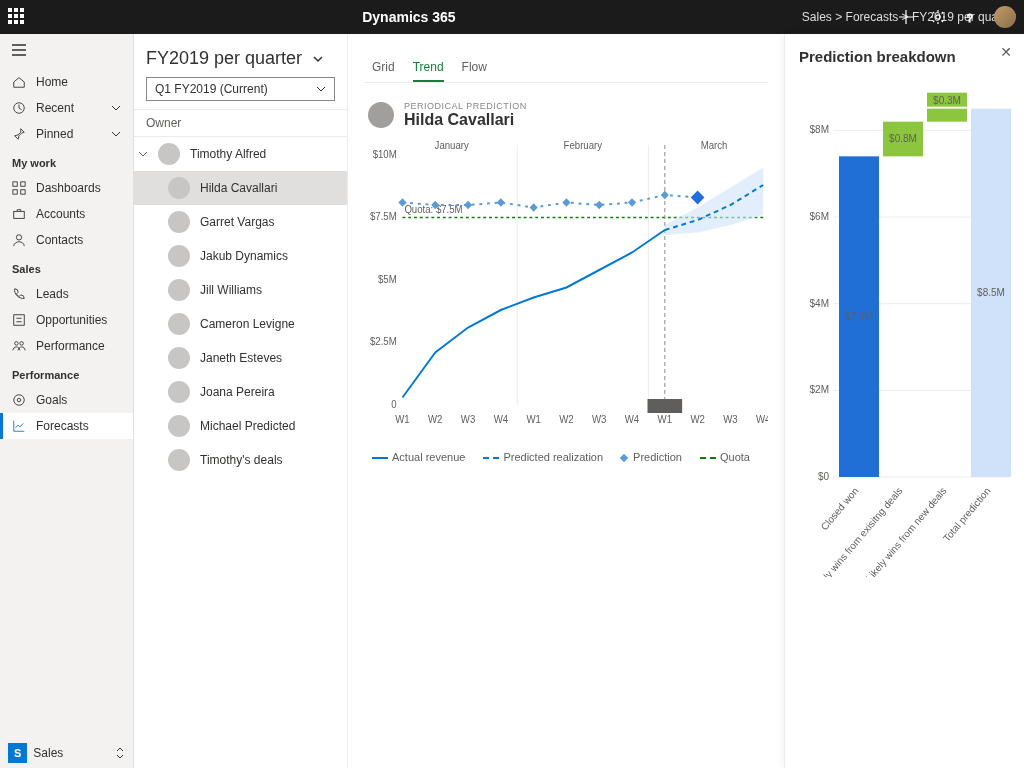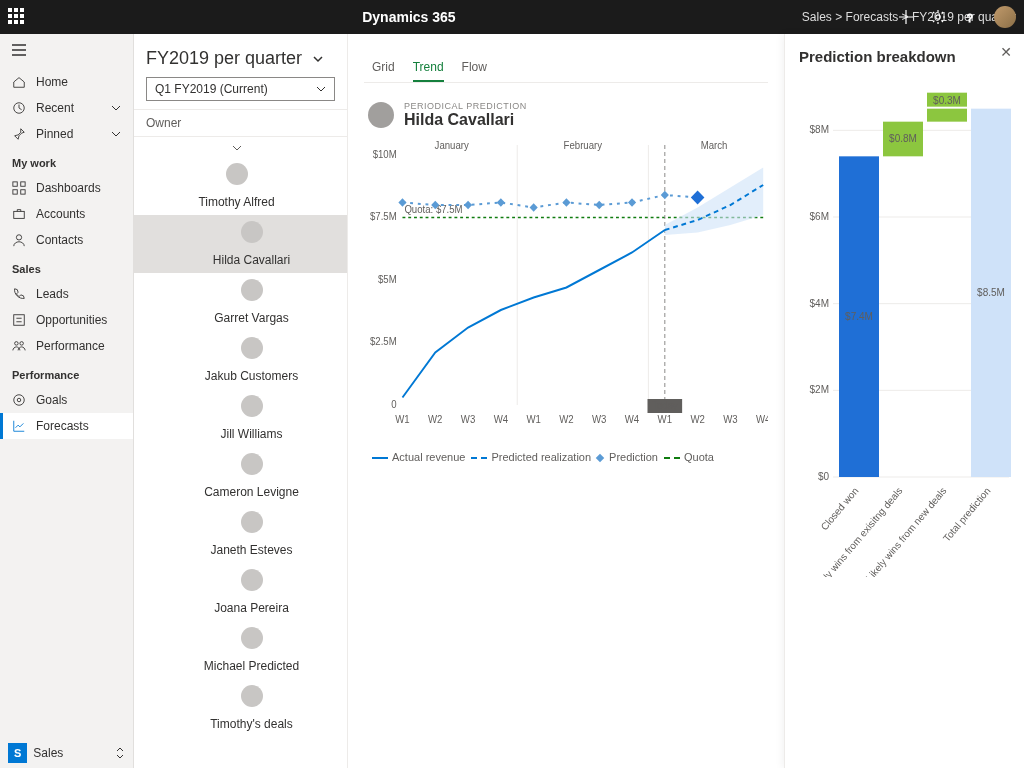--- a/index.html
+++ b/index.html
@@ -24,21 +24,21 @@
 .nav .item .chev { margin-left:auto; }
 .nav .footer { margin-top:auto; padding:8px; }
 .nav .footer .box { background:#0078d4; color:#fff; padding:4px 6px; font-size:11px; font-weight:600; margin-right:6px;}
 .nav .footer .row { display:flex; align-items:center; justify-content:space-between;}
 
 .owner-col { width:214px; border-right:1px solid #edebe9; display:flex; flex-direction:column; }
 .owner-col .head { padding:14px 12px 8px;}
 .owner-col .title { font-size:18px; font-weight:400; display:flex; align-items:center; gap:10px;}
 .owner-col .dd { margin-top:8px; border:1px solid #8a8886; font-size:12px; padding:4px 8px; display:flex; justify-content:space-between; align-items:center; cursor:pointer;}
 .owner-col .col-head { font-size:12px; padding:6px 12px; border-top:1px solid #edebe9; border-bottom:1px solid #edebe9; color:#605e5c;}
-.owner-col .row { display:flex; align-items:center; gap:10px; padding:6px 12px; font-size:12px; cursor:pointer;flex-direction:column;}
+.owner-col .row { display:flex; align-items:center; gap:10px; padding:6px 12px; font-size:12px; cursor:pointer;}
 .owner-col .row.root { padding-left:4px; }
 .owner-col .row .av { width:22px; height:22px; border-radius:50%; background:#c8c6c4; flex-shrink:0;}
 .owner-col .row.sel { background:#e1dfdd; padding-left:34px;}
 .owner-col .row.child { padding-left:34px; }
 
 .main { flex:1; padding:12px 16px 0 16px; position:relative; min-width:0;}
 .tabs { display:flex; gap:18px; font-size:12px; padding:8px 0 0 8px; border-bottom:1px solid #edebe9;}
 .tabs .tab { padding:6px 0; cursor:pointer; color:#605e5c; }
 .tabs .tab.active { color:#15803d; border-bottom:2px solid #15803d; }
 .chart-head { display:flex; align-items:center; gap:10px; margin:18px 0 0 4px;}
@@ -221,21 +221,21 @@
         <div class="row sel">
           <div class="av"></div>
           <span>Hilda Cavallari</span>
         </div>
         <div class="row child">
           <div class="av"></div>
           <span>Garret Vargas</span>
         </div>
         <div class="row child">
           <div class="av"></div>
-          <span>Jakub Customers</span>
+          <span>Jakub Dynamics</span>
         </div>
         <div class="row child">
           <div class="av"></div>
           <span>Jill Williams</span>
         </div>
         <div class="row child">
           <div class="av"></div>
           <span>Cameron Levigne</span>
         </div>
         <div class="row child">
@@ -309,21 +309,21 @@
           <rect x="173.36363636363637" y="69.5" width="6" height="6" fill="#5b9bd5" transform="rotate(45 176.36363636363637 72.5)"></rect>
           <rect x="207.45454545454547" y="64.50000000000003" width="6" height="6" fill="#5b9bd5" transform="rotate(45 210.45454545454547 67.50000000000003)"></rect>
           <rect x="241.54545454545453" y="67" width="6" height="6" fill="#5b9bd5" transform="rotate(45 244.54545454545453 70)"></rect>
           <rect x="275.6363636363636" y="64.50000000000003" width="6" height="6" fill="#5b9bd5" transform="rotate(45 278.6363636363636 67.50000000000003)"></rect>
           <rect x="309.72727272727275" y="56.99999999999997" width="6" height="6" fill="#5b9bd5" transform="rotate(45 312.72727272727275 59.99999999999997)"></rect>
           <rect x="343.8181818181818" y="59.49999999999997" width="6" height="6" fill="#5b9bd5" transform="rotate(45 346.8181818181818 62.49999999999997)"></rect>
           <path d="M40,67.50000000000003L74.0909090909091,70L108.18181818181819,70L142.27272727272725,67.50000000000003L176.36363636363637,72.5L210.45454545454547,67.50000000000003L244.54545454545453,70L278.6363636363636,67.50000000000003L312.72727272727275,59.99999999999997L346.8181818181818,62.49999999999997" fill="none" stroke="#5b9bd5" stroke-width="2" stroke-dasharray="3,5"></path>
           <rect x="341.8181818181818" y="57.49999999999997" width="10" height="10" fill="#1f6fd6" transform="rotate(45 346.8181818181818 62.49999999999997)"></rect>
         </svg>
     </div>
-    <div style="font-size:11px;color:#605e5c;display:flex;gap:6px;margin-top:6px;padding-left:8px">
+    <div style="font-size:11px;color:#605e5c;display:flex;gap:18px;margin-top:6px;padding-left:8px">
       <span><span style="display:inline-block;width:16px;border-top:2px solid #0078d4;vertical-align:middle;margin-right:4px"></span><span>Actual revenue</span></span>
       <span><span style="display:inline-block;width:16px;border-top:2px dashed #0078d4;vertical-align:middle;margin-right:4px"></span><span>Predicted realization</span></span>
       <span><span style="display:inline-block;width:6px;height:6px;background:#5b9bd5;transform:rotate(45deg);vertical-align:middle;margin-right:6px"></span><span>Prediction</span></span>
       <span><span style="display:inline-block;width:16px;border-top:2px dashed #107c10;vertical-align:middle;margin-right:4px"></span><span>Quota</span></span>
     </div>
   </div>
 
   <div class="right-panel">
     <span class="close">✕</span>
     <h3>Prediction breakdown</h3>

